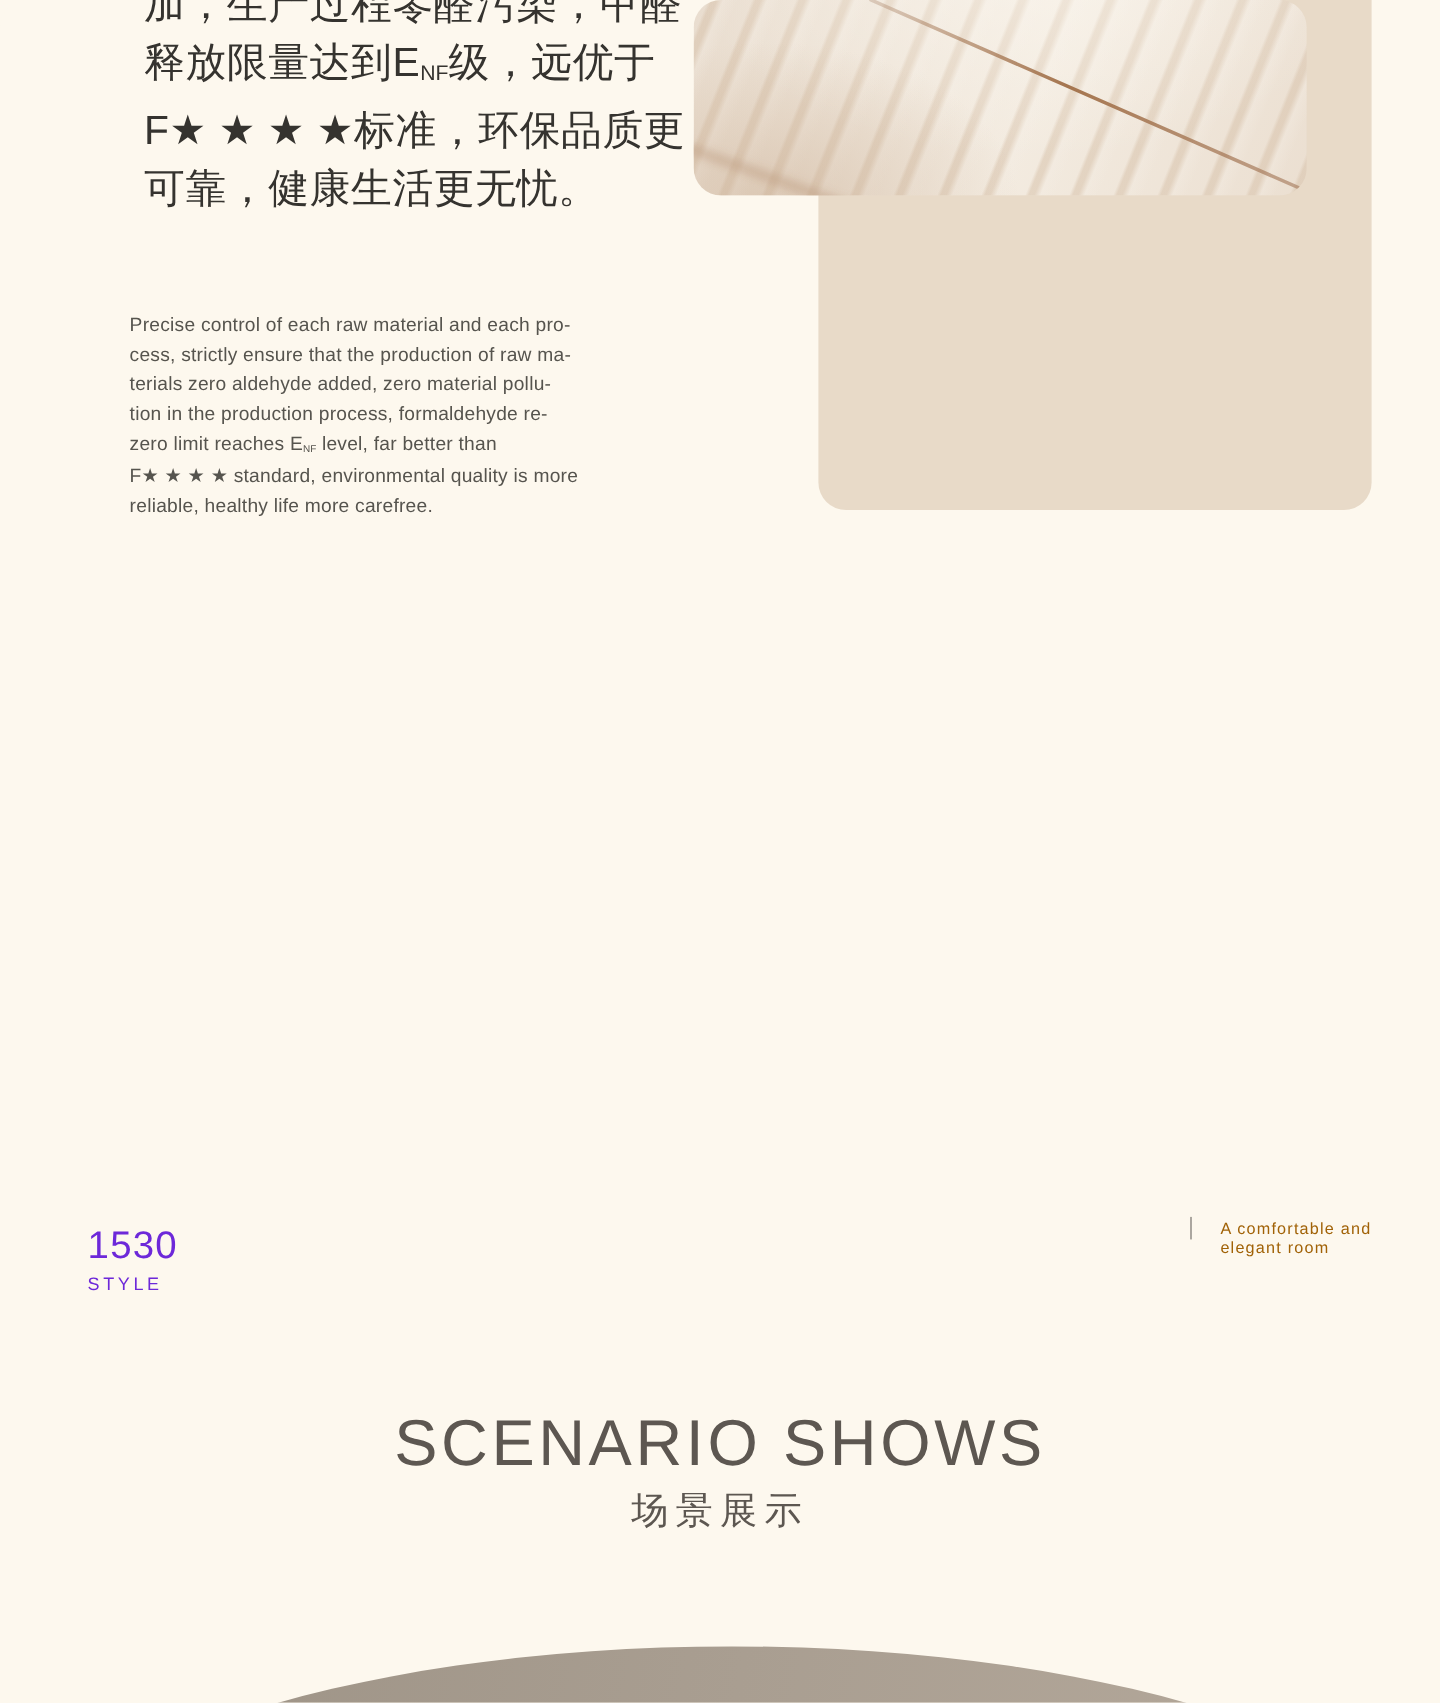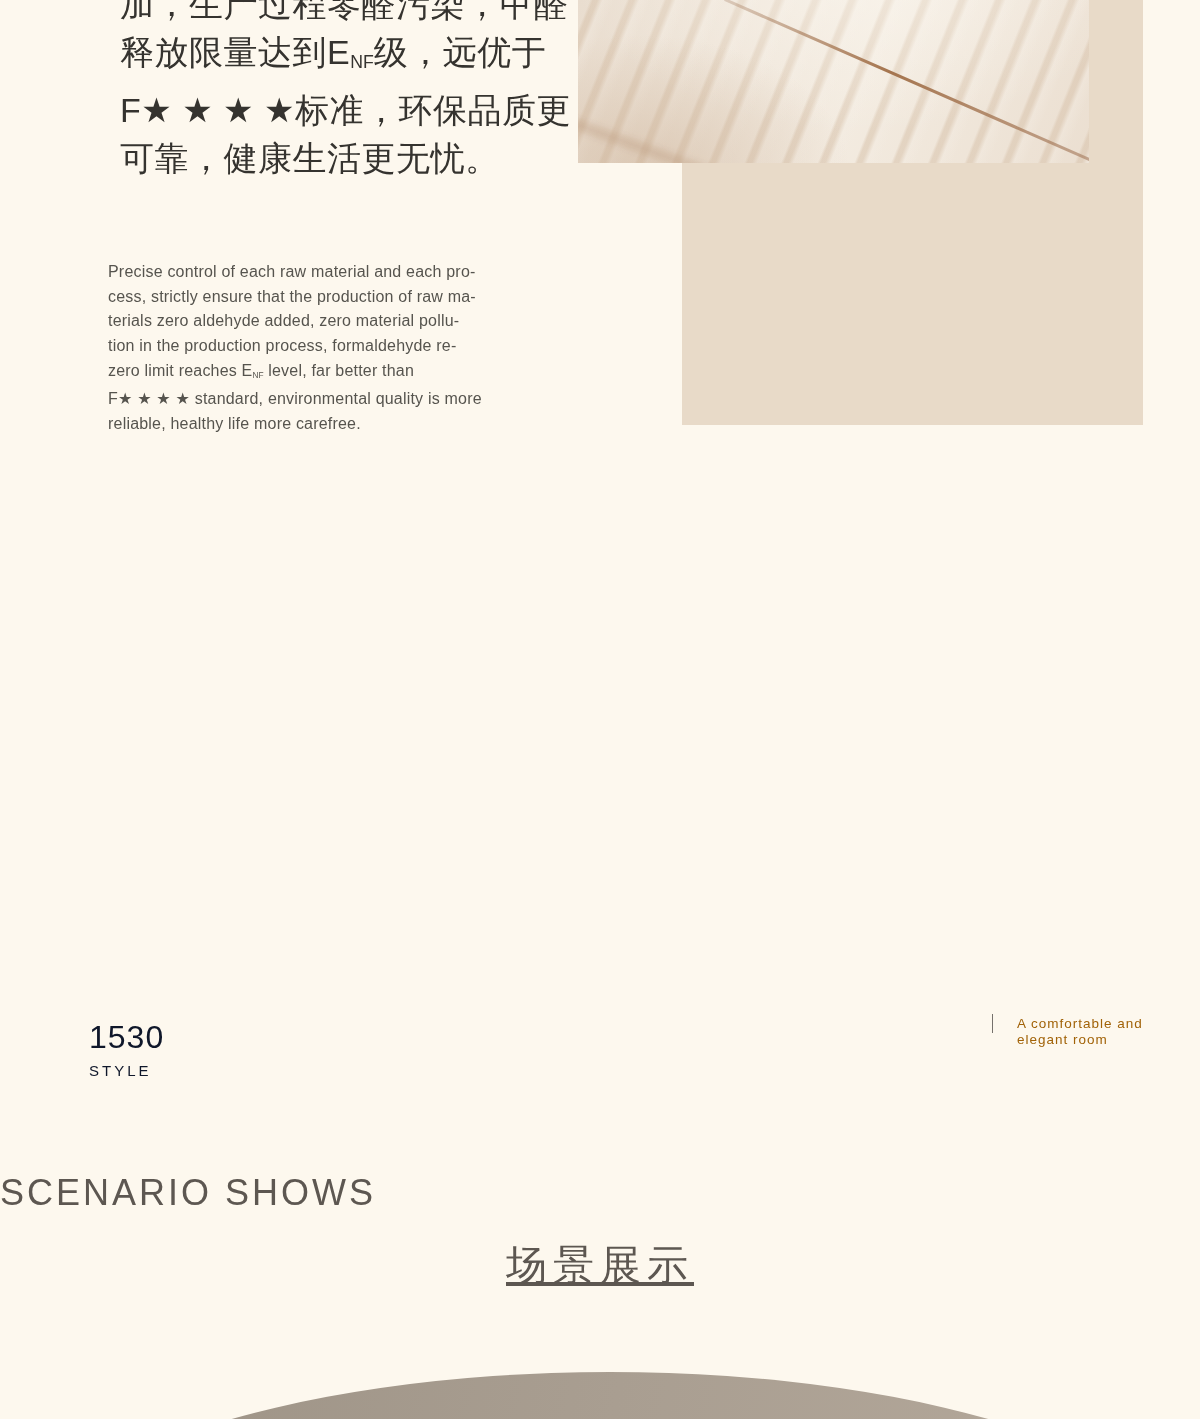--- a/index.html
+++ b/index.html
@@ -1,15 +1,15 @@
 <!DOCTYPE html>
 <html><head>
 <meta charset="utf-8">
 <style>
-  * { margin:0; padding:0; box-sizing:border-box; }
+  * { margin:0; padding:0; box-sizing:border-box;border-radius:23px; }
   html,body { background:#fdf8ee; }
   .page {
     position:relative;
     width:1200px; height:1419px;
     margin:0 auto;
     background:#fdf8ee;
     overflow:hidden;
     font-family:"Liberation Sans","DejaVu Sans",sans-serif;
   }
 
@@ -61,47 +61,47 @@
 
   
   .en-paragraph {
     position:absolute; left:108px; top:260px; width:390px;
     font-size:16px; line-height:24.7px; letter-spacing:0.2px;
     color:#56544e;
   }
   .en-paragraph .line { white-space:nowrap; }
 
   
-  .style-badge { position:absolute; left:89px; top:1021px; color:#0f172a; }
+  .style-badge { position:absolute; left:73px; top:1021px; color:#6d28d9; }
   .style-badge .num { font-size:32px; line-height:1; letter-spacing:1px; }
   .style-badge .lbl { font-size:15px; letter-spacing:3px; margin-top:9px; }
 
   
   .room-caption { position:absolute; left:992px; top:1014px; }
   .room-caption .divider {
     position:absolute; left:0; top:0; width:1px; height:19px; background:#75716c;
   }
   .room-caption .cap-text {
     position:absolute; left:25px; top:2px;
     font-size:13.5px; line-height:16px; letter-spacing:1px;
     color:#a16207; white-space:nowrap;
   }
 
   
   .section-title {
     position:absolute; left:0; top:1172px; width:100%;
-    font-size:36px; letter-spacing:3px;
+    text-align:center;
+    font-size:54px; letter-spacing:3px;
     color:#5d5751;
   }
   .section-subtitle {
     position:absolute; left:0; top:1238px; width:100%;
     text-align:center;
-    font-size:41px; letter-spacing:6px;
+    font-size:31px; letter-spacing:6px;
     color:#5d5751;
-    text-decoration:underline;
   }
 
   
   .bottom-ellipse {
     position:absolute; left:10px; top:1372px;
     width:1200px; height:420px;
     border-radius:50%;
     background:linear-gradient(100deg,#9b9184 0%,#a99e91 48%,#b7ab9d 100%);
   }
 </style>

